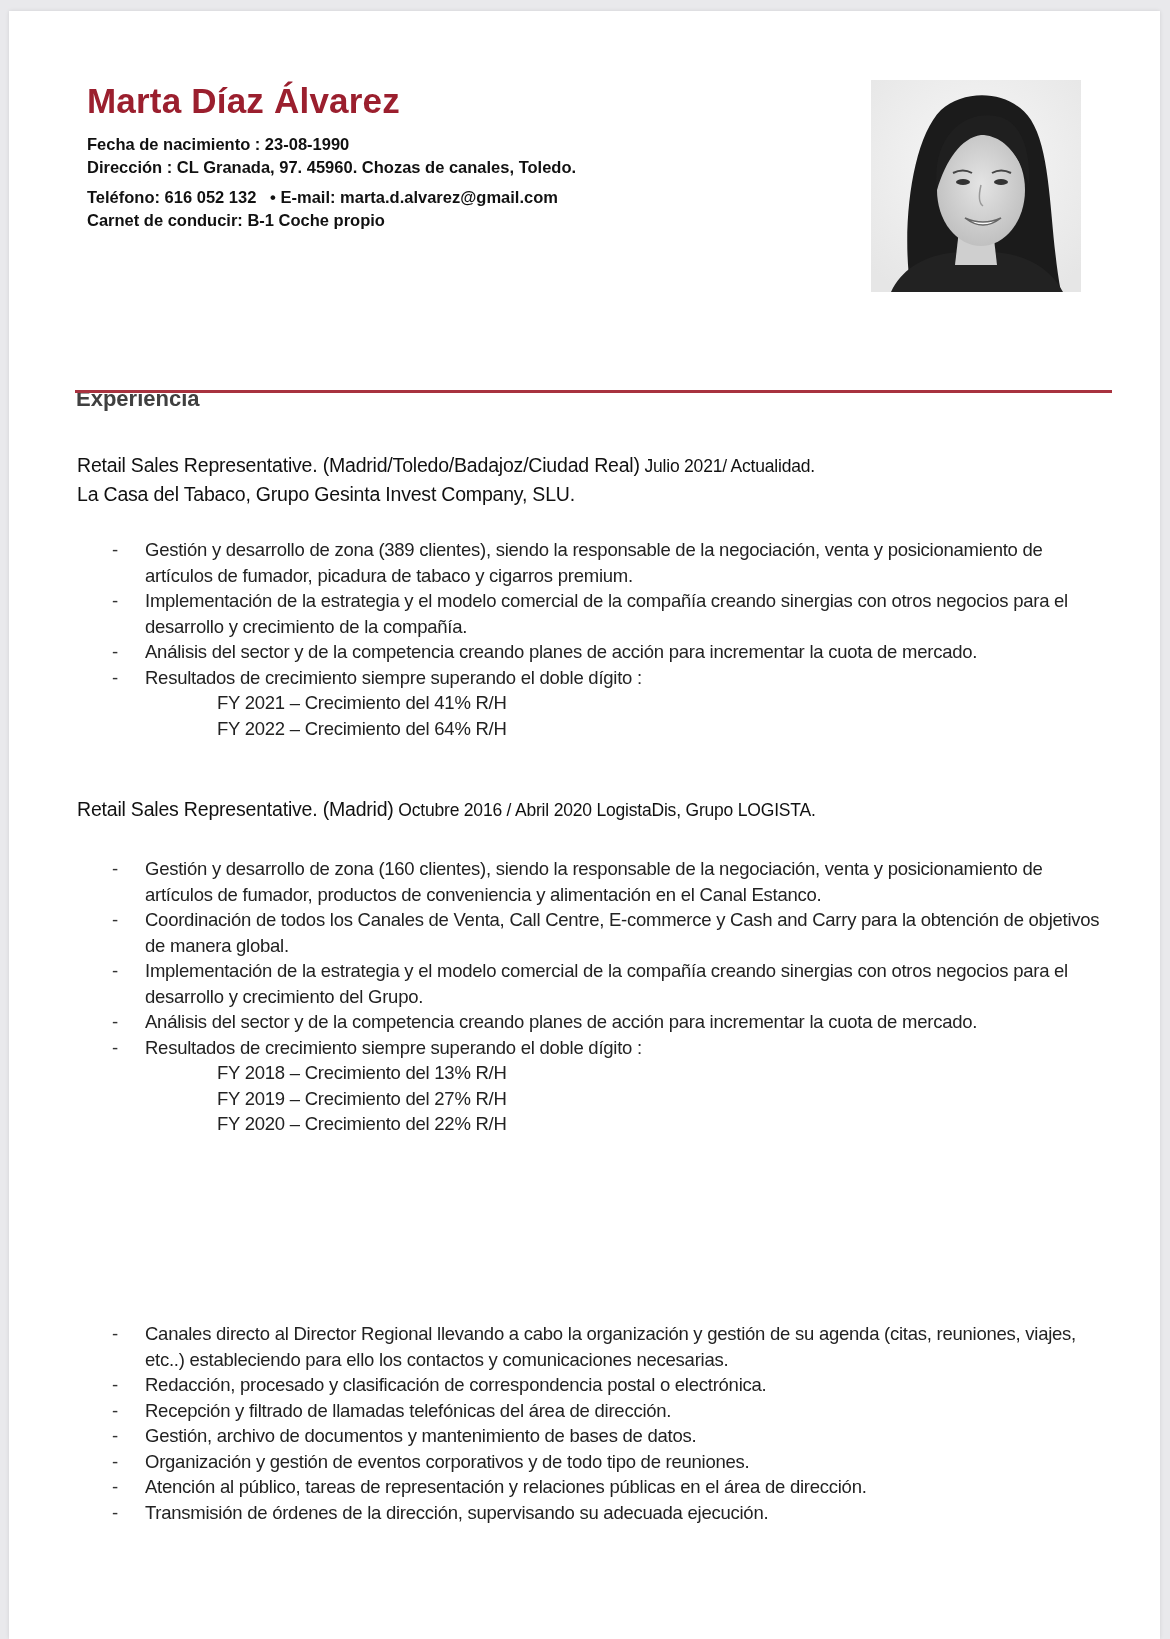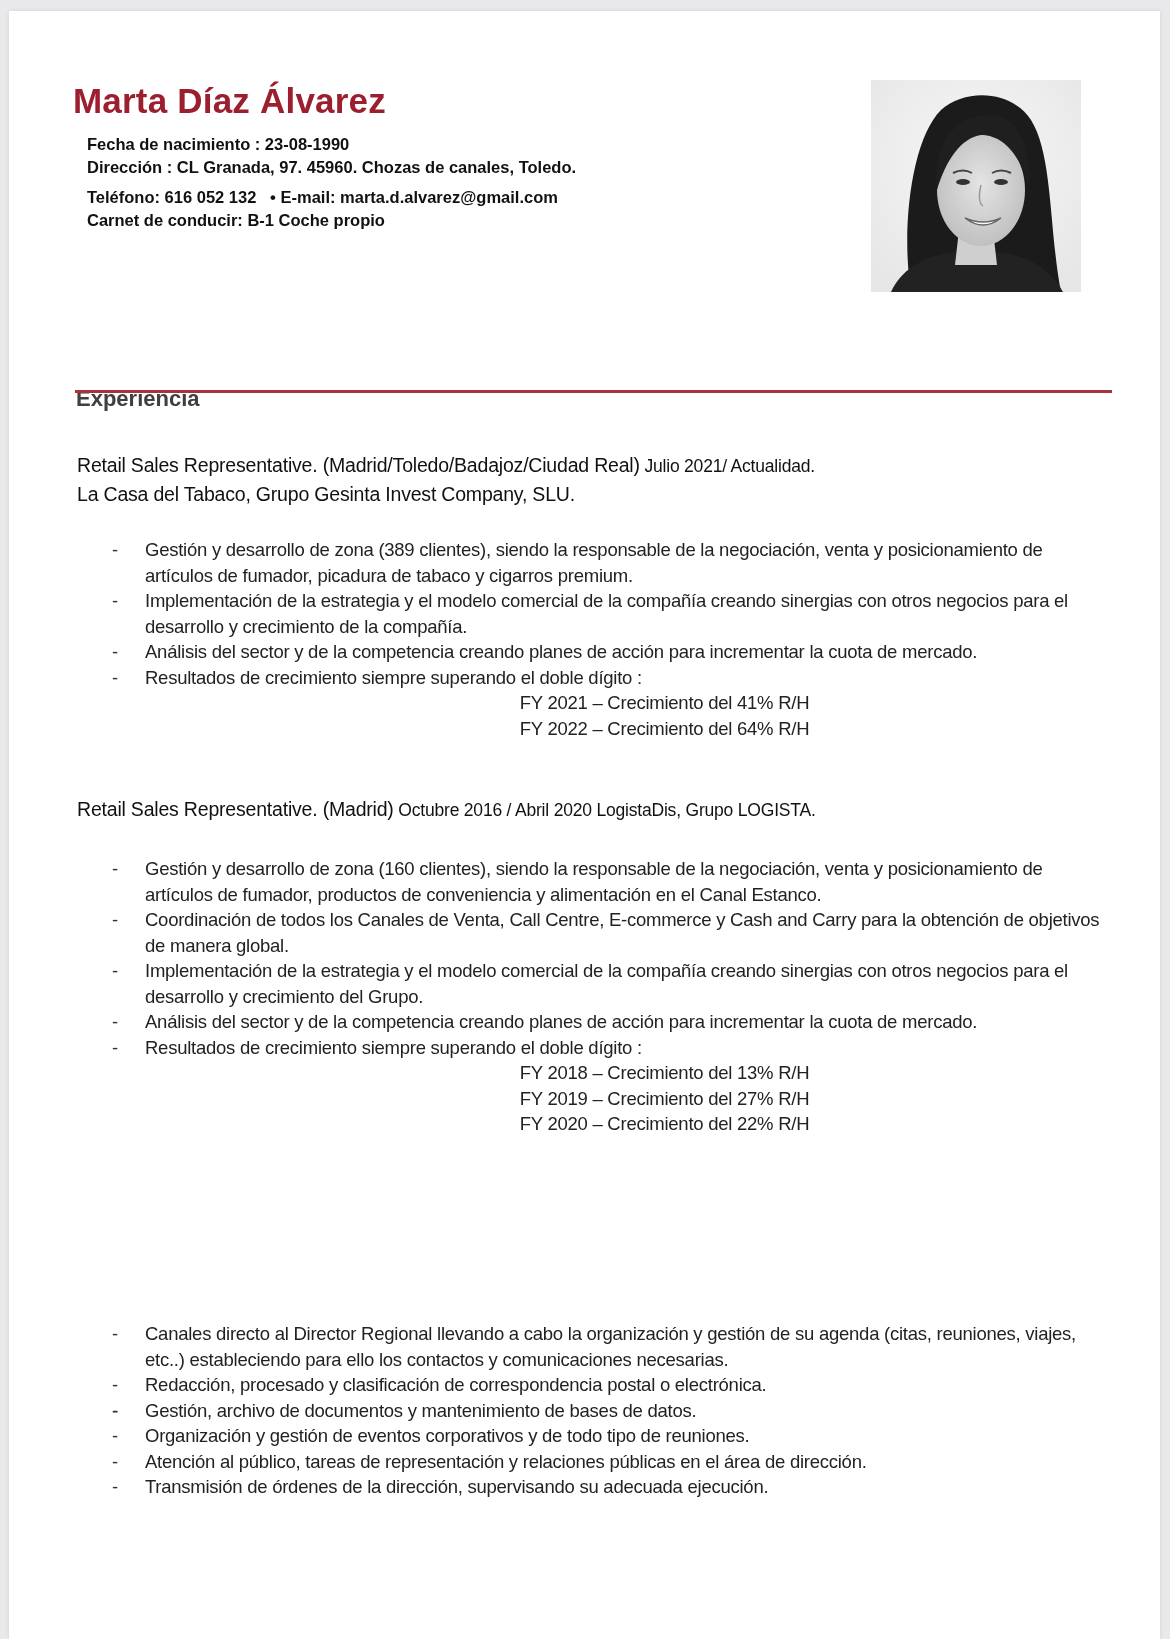--- a/index.html
+++ b/index.html
@@ -11,21 +11,21 @@
     position: relative;
   }
   .page {
     position: absolute; left: 9px; top: 11px;
     width: 1151px; height: 1628px;
     background: #ffffff;
     box-shadow: 0 0 4px rgba(0,0,0,0.10);
   }
   .abs { position: absolute; }
   .name {
-    left: 64px; top: 70px;
+    left: 78px; top: 70px;
     font-size: 35px; font-weight: bold; color: #9b1f2e;
     letter-spacing: 0.2px;
   }
   .info {
     left: 78px; font-size: 16.5px; font-weight: bold; color: #111;
     white-space: nowrap;
     text-align: center;
   }
   .photo {
     left: 862px; top: 69px; width: 210px; height: 212px;
@@ -47,21 +47,20 @@
   .list { left: 103px; width: 1000px; }
   .li {
     position: relative; padding-left: 33px;
     font-size: 18.5px; line-height: 25.5px; color: #222;
     letter-spacing: -0.25px;
   }
   .li .dash { position: absolute; left: 0; top: 0; color: #333; }
   .sub {
     padding-left: 105px; font-size: 18.5px; line-height: 25.5px; color: #222;
     letter-spacing: -0.25px;
-    text-align: center;
   }
 </style>
 </head>
 <body>
 
 <div class="page">
 
   <div class="abs name">Marta Díaz Álvarez</div>
   <div class="abs info" style="top:124px">Fecha de nacimiento : 23-08-1990</div>
   <div class="abs info" style="top:147px">Dirección : CL Granada, 97. 45960. Chozas de canales, Toledo.</div>
@@ -133,20 +132,20 @@
     <div class="li"><span class="dash">-</span><span>Resultados de crecimiento siempre superando el doble dígito :</span></div>
     <div class="sub">FY 2018 – Crecimiento del 13% R/H</div>
     <div class="sub">FY 2019 – Crecimiento del 27% R/H</div>
     <div class="sub">FY 2020 – Crecimiento del 22% R/H</div>
   </div>
 
 
   <div class="abs list" style="top:1310px">
     <div class="li"><span class="dash">-</span><span>Canales directo al Director Regional llevando a cabo la organización y gestión de su agenda (citas, reuniones, viajes, etc..) estableciendo para ello los contactos y comunicaciones necesarias.</span></div>
     <div class="li"><span class="dash">-</span><span>Redacción, procesado y clasificación de correspondencia postal o electrónica.</span></div>
-    <div class="li"><span class="dash">-</span></div>
+    <div class="li"><span class="dash">-</span><span>Recepción y filtrado de llamadas telefónicas del área de dirección.</span></div>
     <div class="li"><span class="dash">-</span><span>Gestión, archivo de documentos y mantenimiento de bases de datos.</span></div>
     <div class="li"><span class="dash">-</span><span>Organización y gestión de eventos corporativos y de todo tipo de reuniones.</span></div>
     <div class="li"><span class="dash">-</span><span>Atención al público, tareas de representación y relaciones públicas en el área de dirección.</span></div>
     <div class="li"><span class="dash">-</span><span>Transmisión de órdenes de la dirección, supervisando su adecuada ejecución.</span></div>
   </div>
 
 </div>
 
 </body></html>

